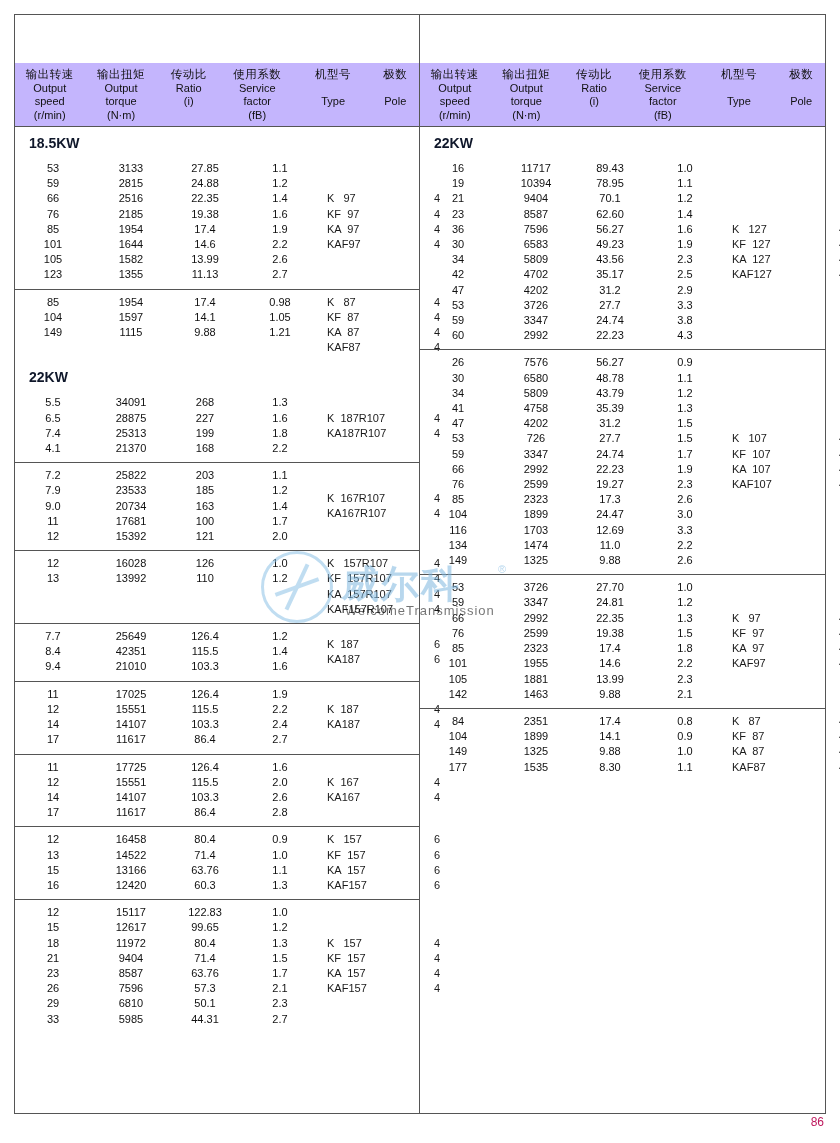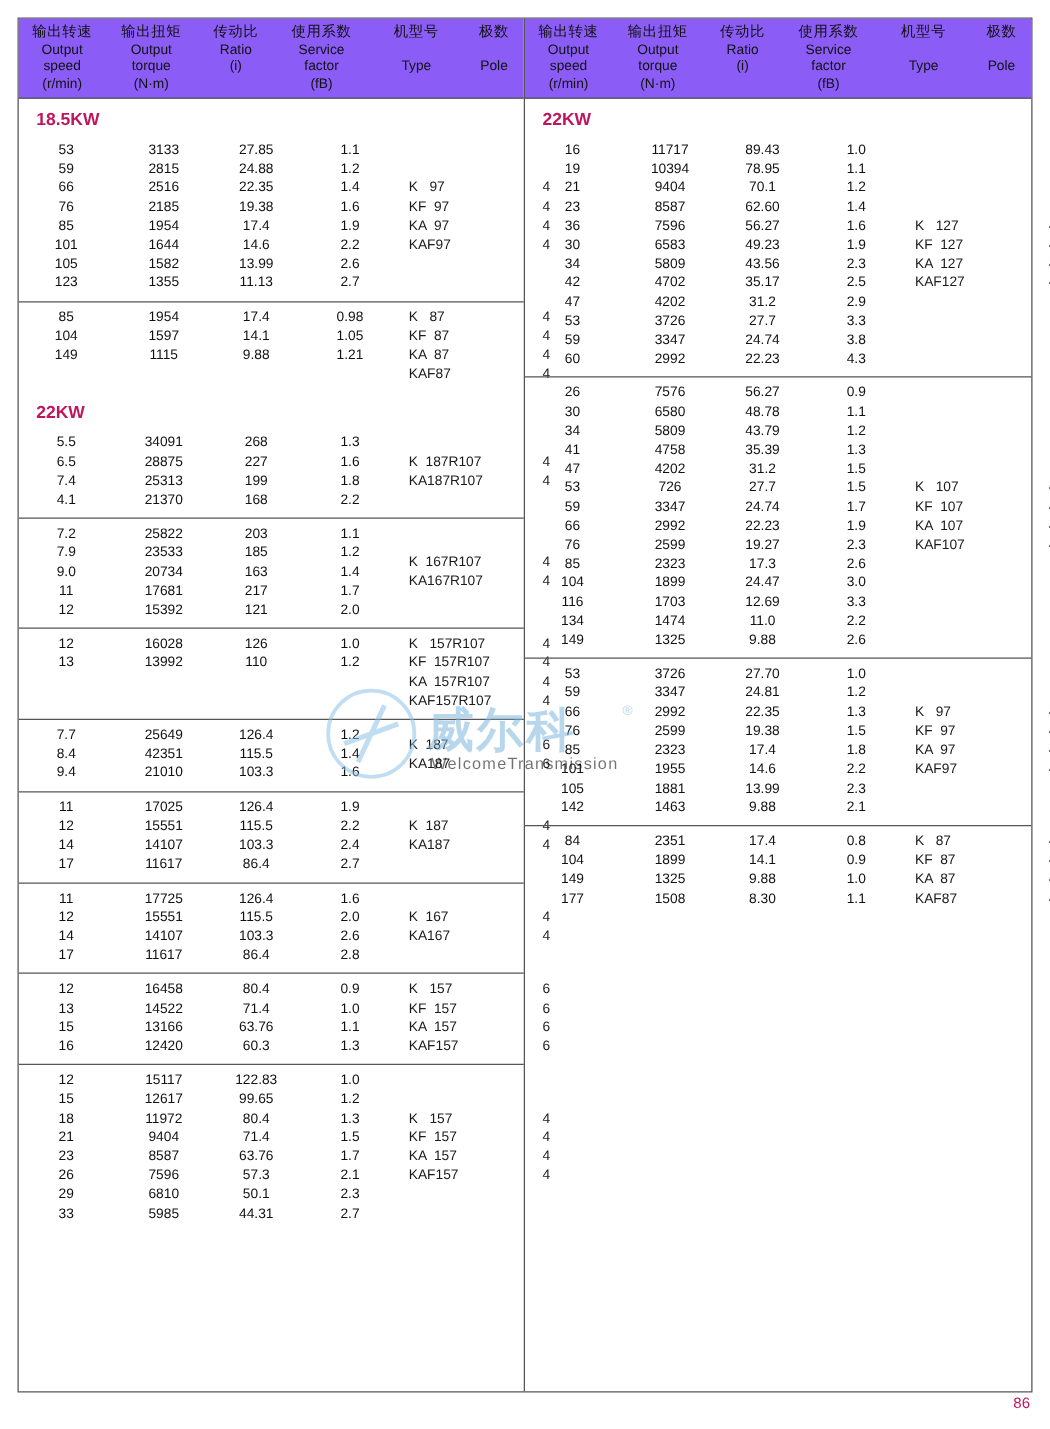--- a/index.html
+++ b/index.html
@@ -36,21 +36,22 @@
   }
   .col.left {
     border-right: 1px solid #555;
   }
 
   
   .hdr {
     display: flex;
     border-bottom: 1px solid #555;
     padding: 5px 0 4px 0;
-    background: #8b5cf6;
+    background: #c4b5fd;
+    margin-top: 48px;
   }
   .hdr .cell {
     text-align: center;
     font-size: 11px;
     line-height: 13.5px;
     color: #111;
   }
   .hdr .cn {
     font-size: 11.5px;
     display: block;
@@ -86,21 +87,21 @@
   .data .c-torque,
   .data .c-ratio,
   .data .c-sf {
     text-align: center;
   }
 
   .kw-title {
     font-size: 14px;
     font-weight: bold;
     padding: 8px 0 5px 14px;
-    color: #be185d;
+    color: #0f172a;
   }
 
   .block {
     padding: 5px 0 6px 0;
   }
   .block.sep {
     border-top: 1px solid #555;
   }
 
   
@@ -374,21 +375,21 @@
                 </div>
                 <div class="rowline data">
                   <div class="c-speed">9.0</div>
                   <div class="c-torque">20734</div>
                   <div class="c-ratio">163</div>
                   <div class="c-sf">1.4</div>
                 </div>
                 <div class="rowline data">
                   <div class="c-speed">11</div>
                   <div class="c-torque">17681</div>
-                  <div class="c-ratio">217</div>
+                  <div class="c-ratio">100</div>
                   <div class="c-sf">1.7</div>
                 </div>
                 <div class="rowline data">
                   <div class="c-speed">12</div>
                   <div class="c-torque">15392</div>
                   <div class="c-ratio">121</div>
                   <div class="c-sf">2.0</div>
                 </div>
               </div>
               <div class="typecol">
@@ -883,21 +884,21 @@
                   <div class="c-sf">0.9</div>
                 </div>
                 <div class="rowline data">
                   <div class="c-speed">149</div>
                   <div class="c-torque">1325</div>
                   <div class="c-ratio">9.88</div>
                   <div class="c-sf">1.0</div>
                 </div>
                 <div class="rowline data">
                   <div class="c-speed">177</div>
-                  <div class="c-torque">1508</div>
+                  <div class="c-torque">1535</div>
                   <div class="c-ratio">8.30</div>
                   <div class="c-sf">1.1</div>
                 </div>
               </div>
               <div class="typecol">
                 <div class="typelist"><div class="tl-row"><div class="tname">K   87</div><div class="tpole">4</div></div><div class="tl-row"><div class="tname">KF  87</div><div class="tpole">4</div></div><div class="tl-row"><div class="tname">KA  87</div><div class="tpole">4</div></div><div class="tl-row"><div class="tname">KAF87</div><div class="tpole">4</div></div></div>
               </div>
             </div>
           </div>
         </div>

